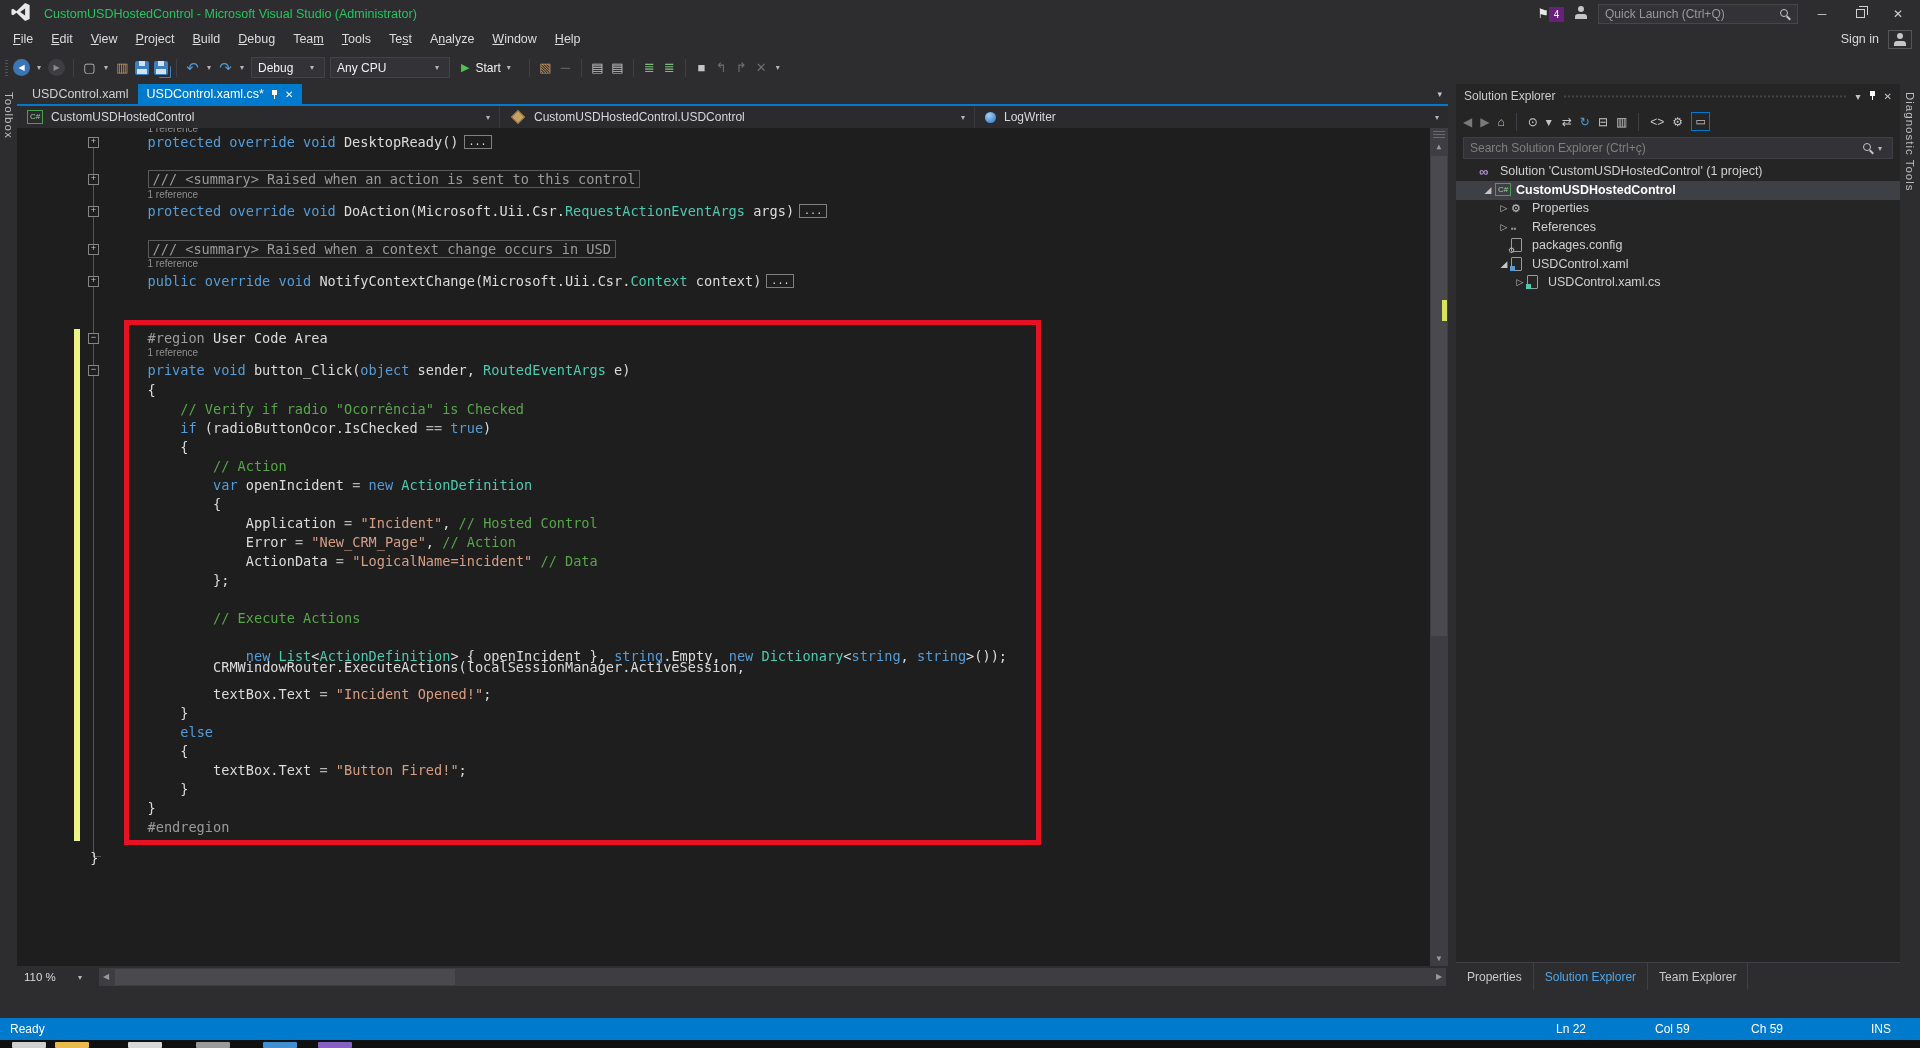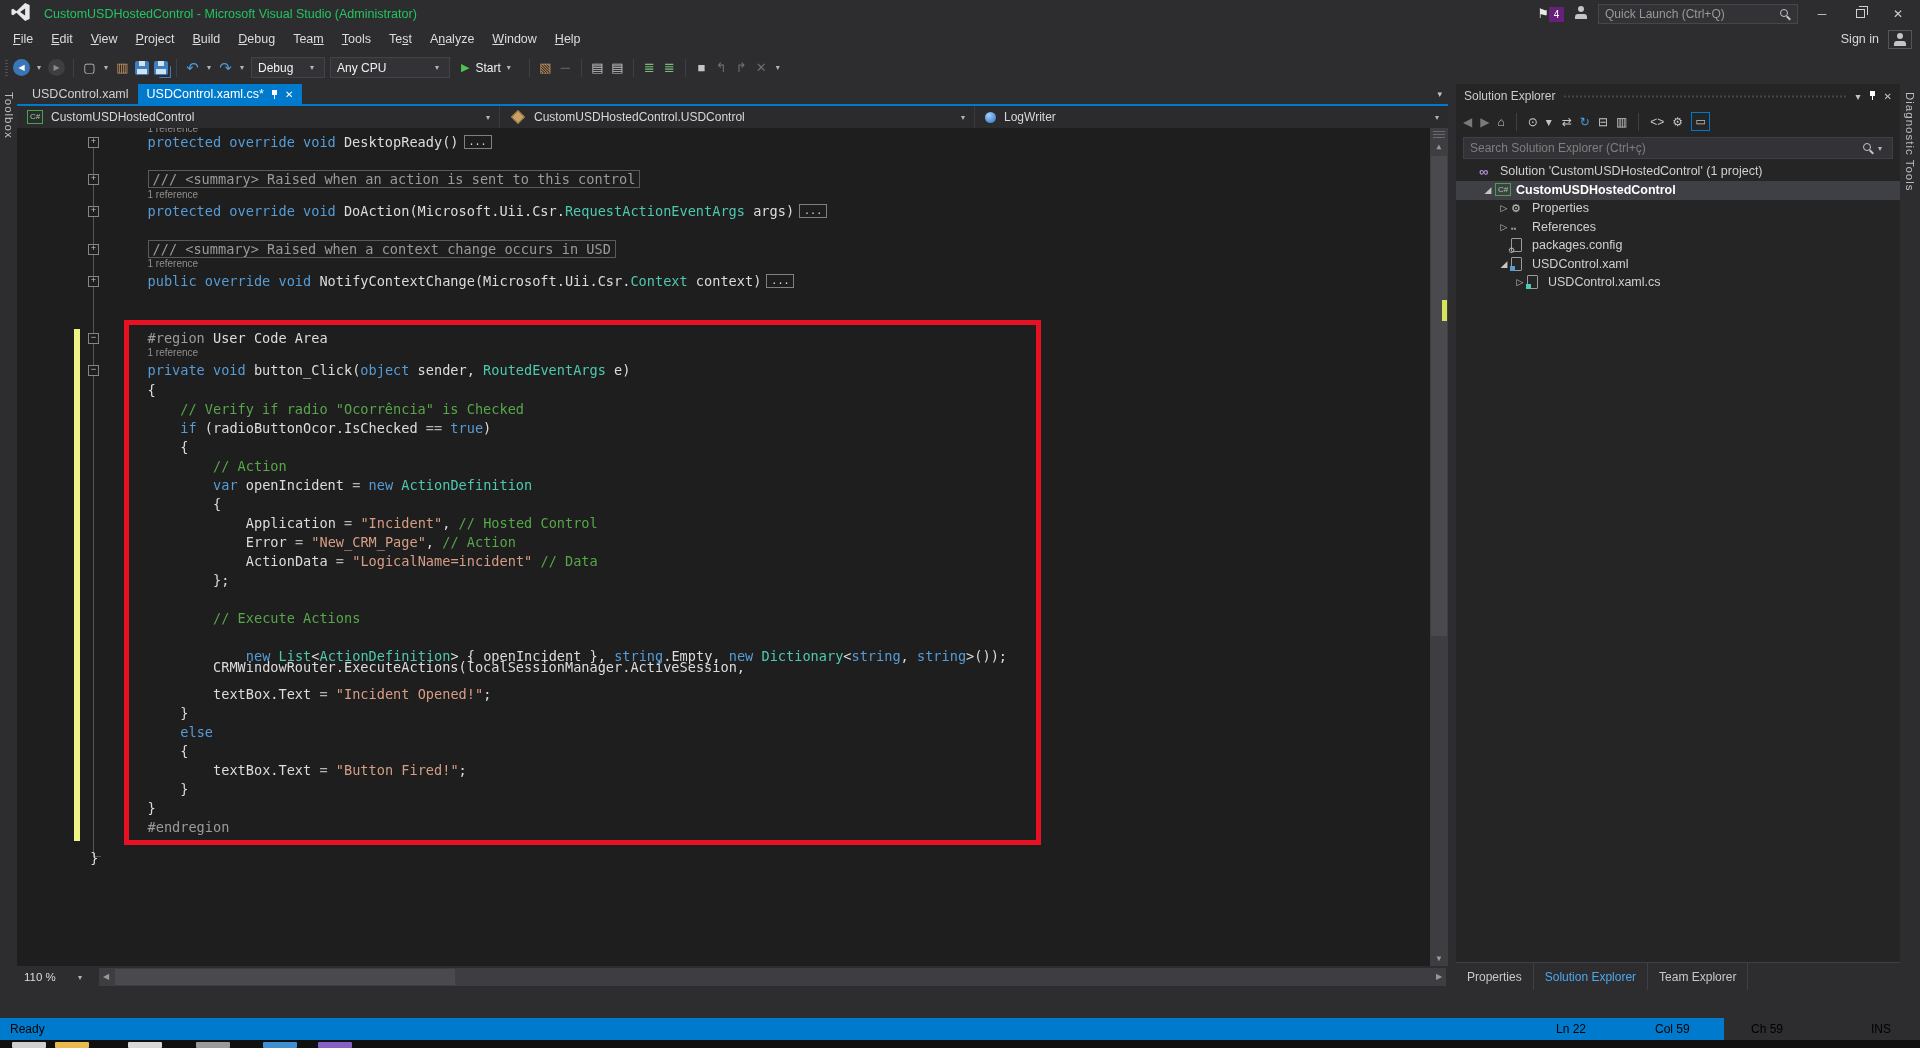--- a/index.html
+++ b/index.html
@@ -131,21 +131,21 @@
 .ti-file{width:11px;height:14px;border:1px solid #9b9b9b;border-radius:1px;background:#252526}
 .ti-config::after{content:"⚙";position:absolute;left:-4px;bottom:-4px;font-size:8px;color:#b5b5b5}
 .ti-xaml::after{content:"";position:absolute;left:-2px;bottom:-1px;width:5px;height:5px;background:#569CD6}
 .ti-cs::after{content:"";position:absolute;left:-2px;bottom:-1px;width:5px;height:5px;background:#4EC9B0}
 .se-tabs{position:absolute;left:0;bottom:0;width:444px;height:28px;background:#2D2D30;display:flex;align-items:center;border-top:1px solid #3f3f46}
 .se-tab{padding:0 11px;font-size:12px;color:#c8c8c8;height:100%;display:flex;align-items:center;border-right:1px solid #3f3f46;white-space:nowrap}
 .se-tab.active{color:#4DA6EA}
 
 
 .errorlist-bar{position:absolute;left:0;top:992px;width:1920px;height:26px;background:#2D2D30;display:flex;align-items:center;padding-left:10px;font-size:11.5px;color:#c8c8c8}
-.statusbar{position:absolute;left:0;top:1018px;width:1724px;height:22px;background:#007ACC;color:#000000;font-size:12px}
+.statusbar{position:absolute;left:0;top:1018px;width:1920px;height:22px;background:#007ACC;color:#ffffff;font-size:12px}
 .sb{position:absolute;top:4px;white-space:nowrap}
 .taskbar{position:absolute;left:0;top:1040px;width:1920px;height:8px;background:#101010}
 .tk{position:absolute;top:2px;width:34px;height:6px;border-radius:1px}
 
 
 .mag{display:inline-block;position:relative;width:12px;height:12px}
 .mag::before{content:"";position:absolute;left:1px;top:1px;width:6px;height:6px;border:1.5px solid #c5c5c5;border-radius:50%}
 .mag::after{content:"";position:absolute;right:0px;bottom:1px;width:5px;height:2px;background:#c5c5c5;transform:rotate(45deg)}
 .person{display:inline-block;position:relative;width:14px;height:13px}
 .person::before{content:"";position:absolute;left:4px;top:0;width:6px;height:6px;border-radius:50%;background:#c5c5c5}

